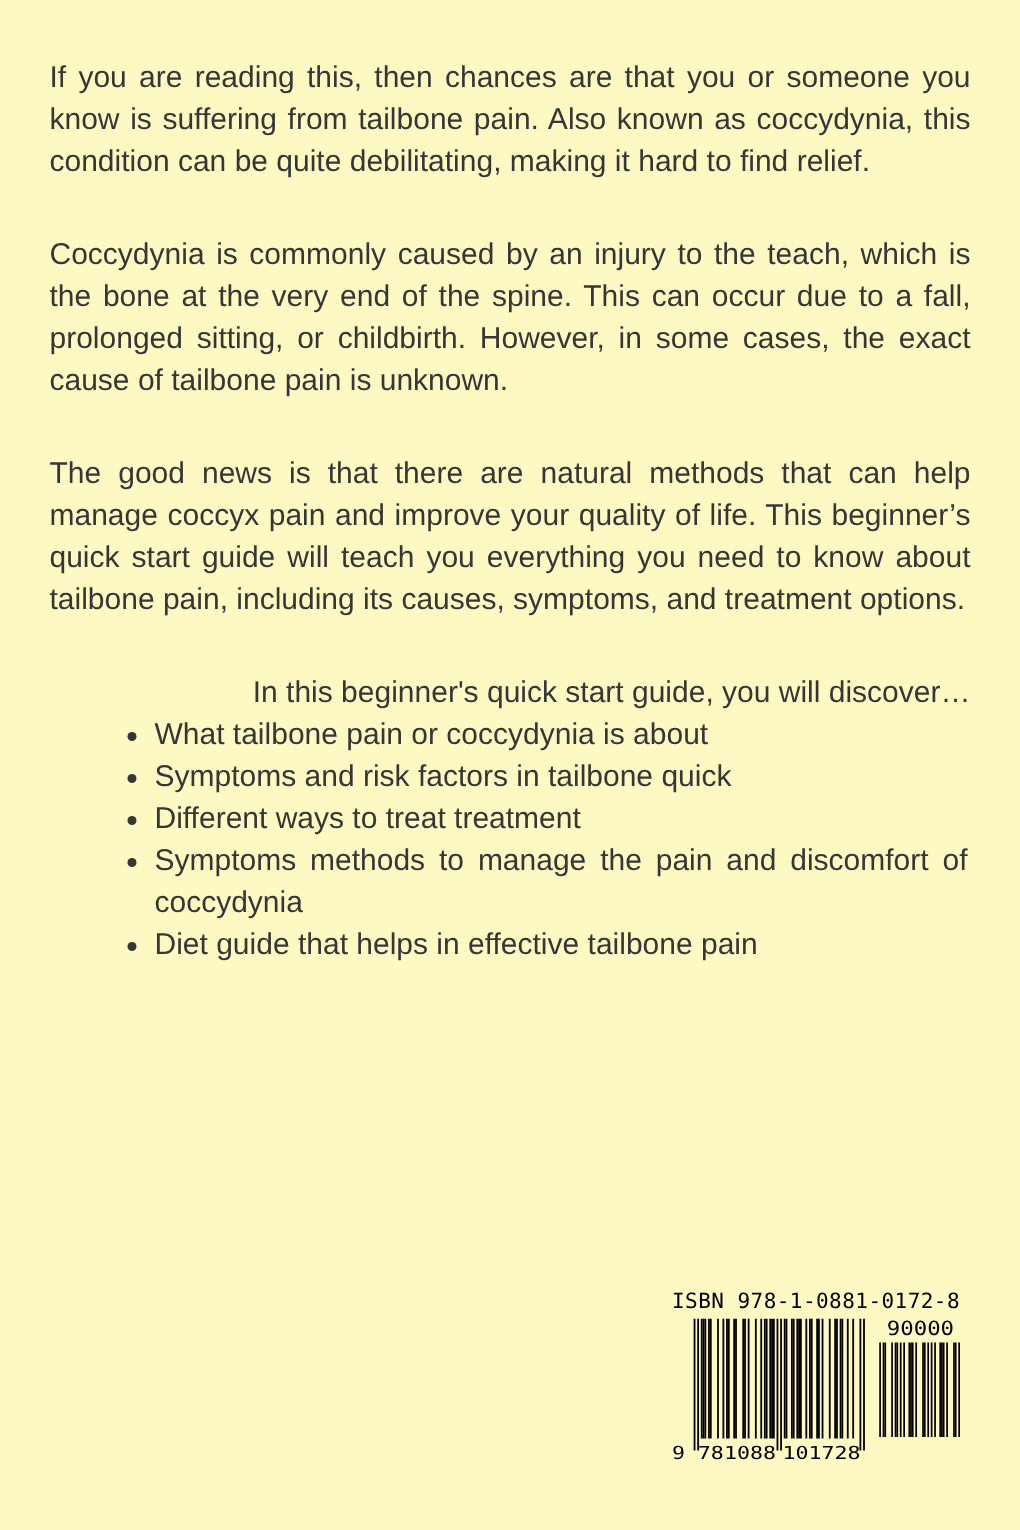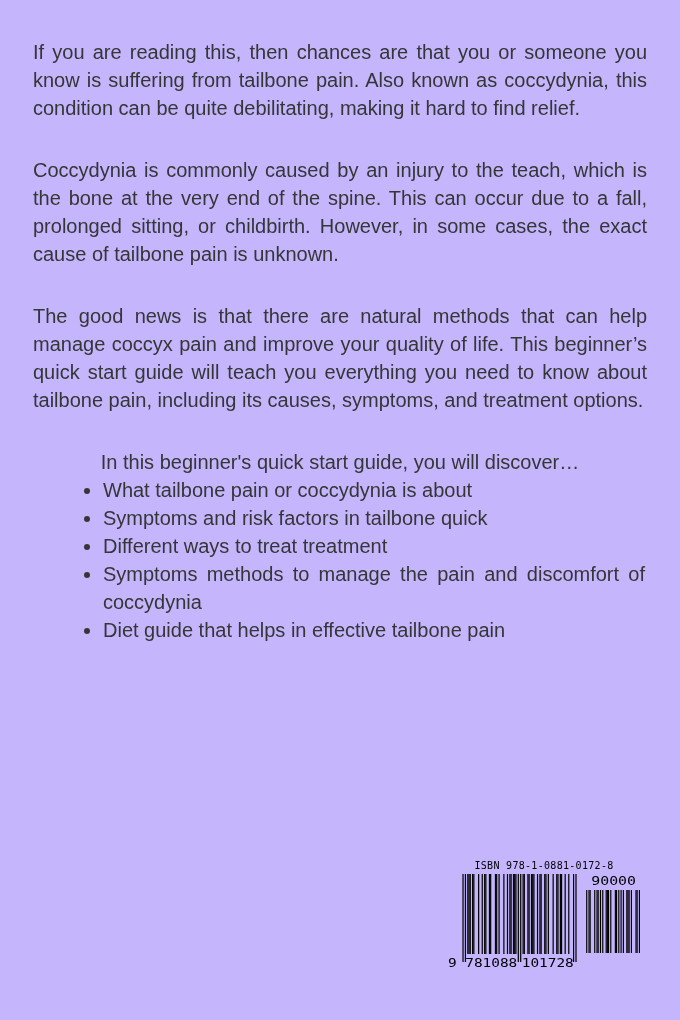--- a/index.html
+++ b/index.html
@@ -1,41 +1,41 @@
 <!DOCTYPE html>
 <html><head>
 <meta charset="utf-8">
 <style>
   html, body { margin: 0; padding: 0; background: #e9e9e9; }
   .page {
     position: relative;
     width: 680px;
     height: 1020px;
     margin: 0 auto;
-    background: #c4b5fd;
+    background: #fef9c3;
     overflow: hidden;
     font-family: "Liberation Sans", sans-serif;
   }
   .content {
     position: absolute;
     top: 38px;
     left: 33px;
     width: 614px;
     color: #363636;
     font-size: 20px;
     line-height: 28px;
   }
   .para {
     margin: 0 0 34px 0;
     text-align: justify;
     text-justify: inter-word;
   }
   .list-intro {
     margin: 0;
-    text-align: center;
+    text-align: right;
   }
   ul.discover-list {
     margin: 0;
     padding: 0 0 0 35px;
     list-style: disc;
   }
   ul.discover-list li {
     text-align: justify;
     padding-right: 2px;
     margin-left: 35px;
@@ -46,21 +46,21 @@
     left: 448px;
     top: 860px;
     width: 192px;
   }
   .isbn-line {
     display: block;
     width: 100%;
     text-align: center;
     white-space: nowrap;
     font-family: "DejaVu Sans Mono", monospace;
-    font-size: 10px;
+    font-size: 14px;
     letter-spacing: 0.3px;
     color: #000000;
     margin: 0 0 3px 0;
   }
   .barcode-row {
     display: flex;
     align-items: flex-start;
     gap: 6px;
   }
   .barcode-row svg { display: block; }

